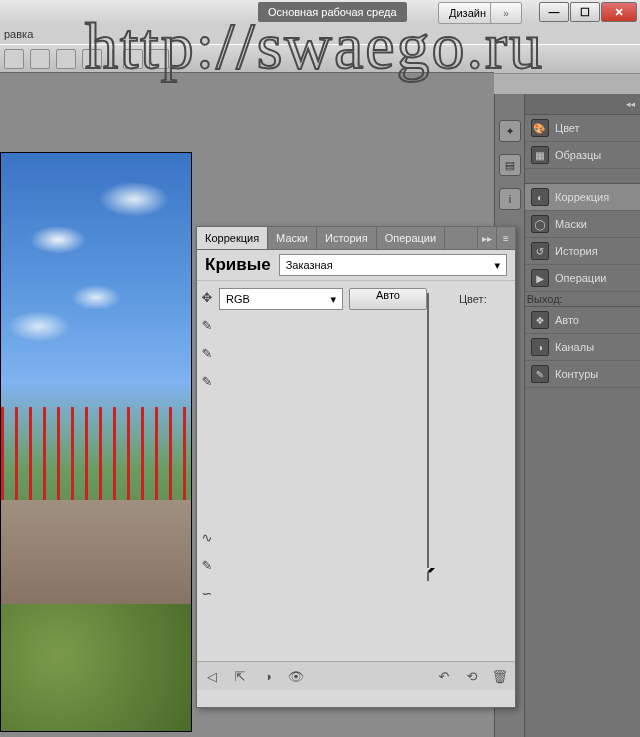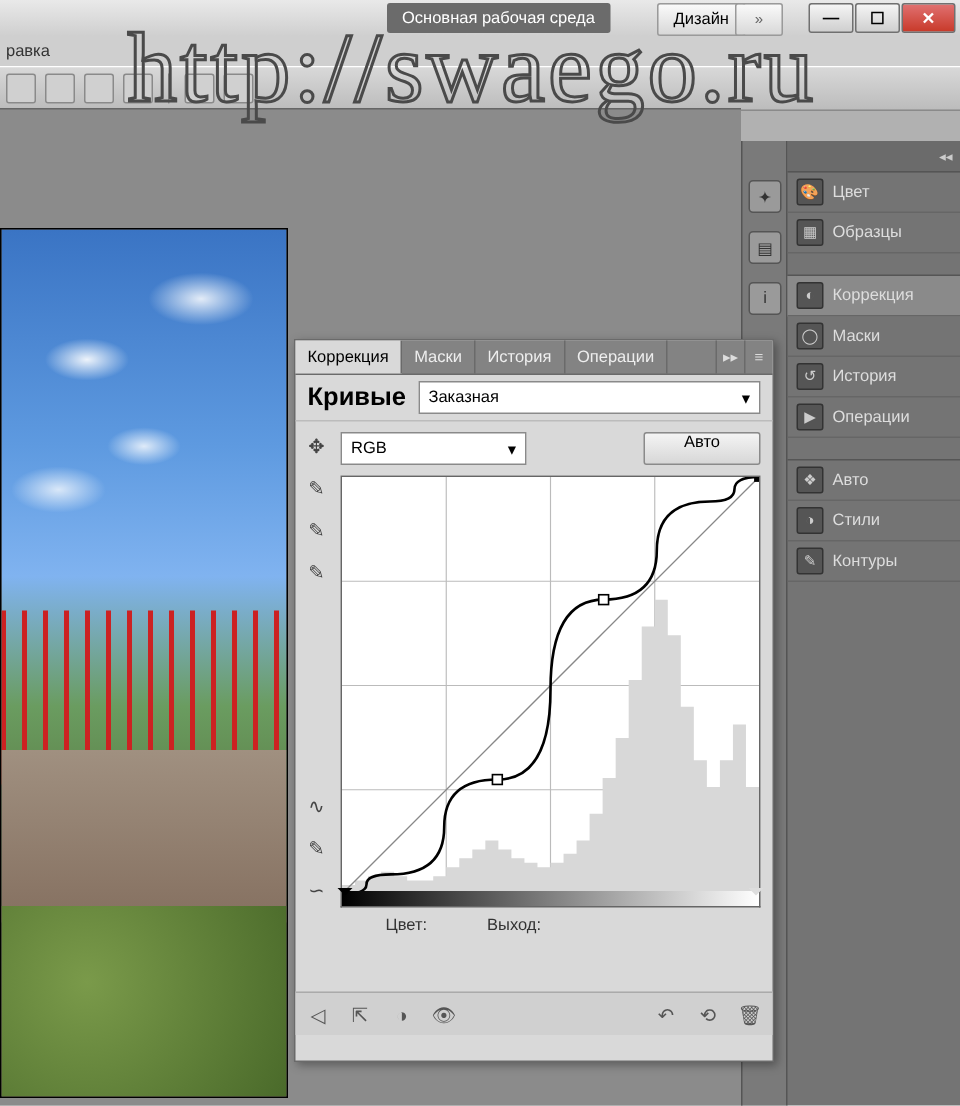--- a/index.html
+++ b/index.html
@@ -48,21 +48,21 @@
 .ptab.active{background:#d9d9d9;color:#000}
 .ptabs .grow{flex:1}
 .ptabs .pctl{width:18px;display:flex;align-items:center;justify-content:center;color:#ddd;font-size:10px;border-left:1px solid #6a6a6a}
 .p-row1{display:flex;align-items:center;height:30px;padding:0 8px;gap:8px;border-bottom:1px solid #bcbcbc}
 .p-row1 .lbl{font-weight:bold;font-size:17px}
 .p-row1 .sel{flex:1;height:20px;background:#fff;border:1px solid #8a8a8a;display:flex;align-items:center;justify-content:space-between;padding:0 6px;font-size:11px}
 .p-body{display:flex;height:380px}
 .toolcol{width:28px;display:flex;flex-direction:column;align-items:center;padding-top:6px;gap:8px}
 .toolcol .tb{width:20px;height:20px;display:flex;align-items:center;justify-content:center;color:#444;font-size:13px}
 .toolcol .gap{height:120px}
-.graphcol{flex:1;padding:6px 8px 0 2px;display:flex;flex-direction:column}
+.graphcol{flex:1;padding:6px 8px 0 2px;display:flex;flex-direction:row}
 .chan-row{display:flex;align-items:center;gap:6px;height:24px}
 .chan-sel{width:110px;height:20px;background:#fff;border:1px solid #8a8a8a;display:flex;align-items:center;justify-content:space-between;padding:0 6px;font-size:11px}
 .auto-btn{margin-left:auto;height:20px;padding:0 26px;border:1px solid #8a8a8a;background:linear-gradient(#f4f4f4,#d7d7d7);border-radius:2px;font-size:11px}
 .curvewrap{margin-top:6px;height:288px;display:flex;flex-direction:column}
 .curve{flex:1;position:relative;background:#fff;border:1px solid #666}
 .curve svg{position:absolute;inset:0}
 .gradH{height:10px;background:linear-gradient(90deg,#000,#fff);border:1px solid #666;border-top:none;position:relative}
 .gradH::before{content:"";position:absolute;left:-3px;top:-2px;border:5px solid transparent;border-top-color:#000}
 .gradH::after{content:"";position:absolute;right:-3px;top:-2px;border:5px solid transparent;border-top-color:#ddd}
 .io-row{display:flex;gap:40px;padding:6px 8px 0 30px;font-size:11px;color:#333}
@@ -140,21 +140,21 @@
         <div class="ric">▶</div>
         <span>Операции</span>
       </div>
     <div class="rrow-gap"></div>
     <div class="rrow">
         <div class="ric">❖</div>
         <span>Авто</span>
       </div>
     <div class="rrow">
         <div class="ric">◑</div>
-        <span>Стили</span>
+        <span>Каналы</span>
       </div>
     <div class="rrow">
         <div class="ric">✎</div>
         <span>Контуры</span>
       </div>
   </div>
 
   <div class="panel">
     <div class="ptabs">
       <div class="ptab active">Коррекция</div>

